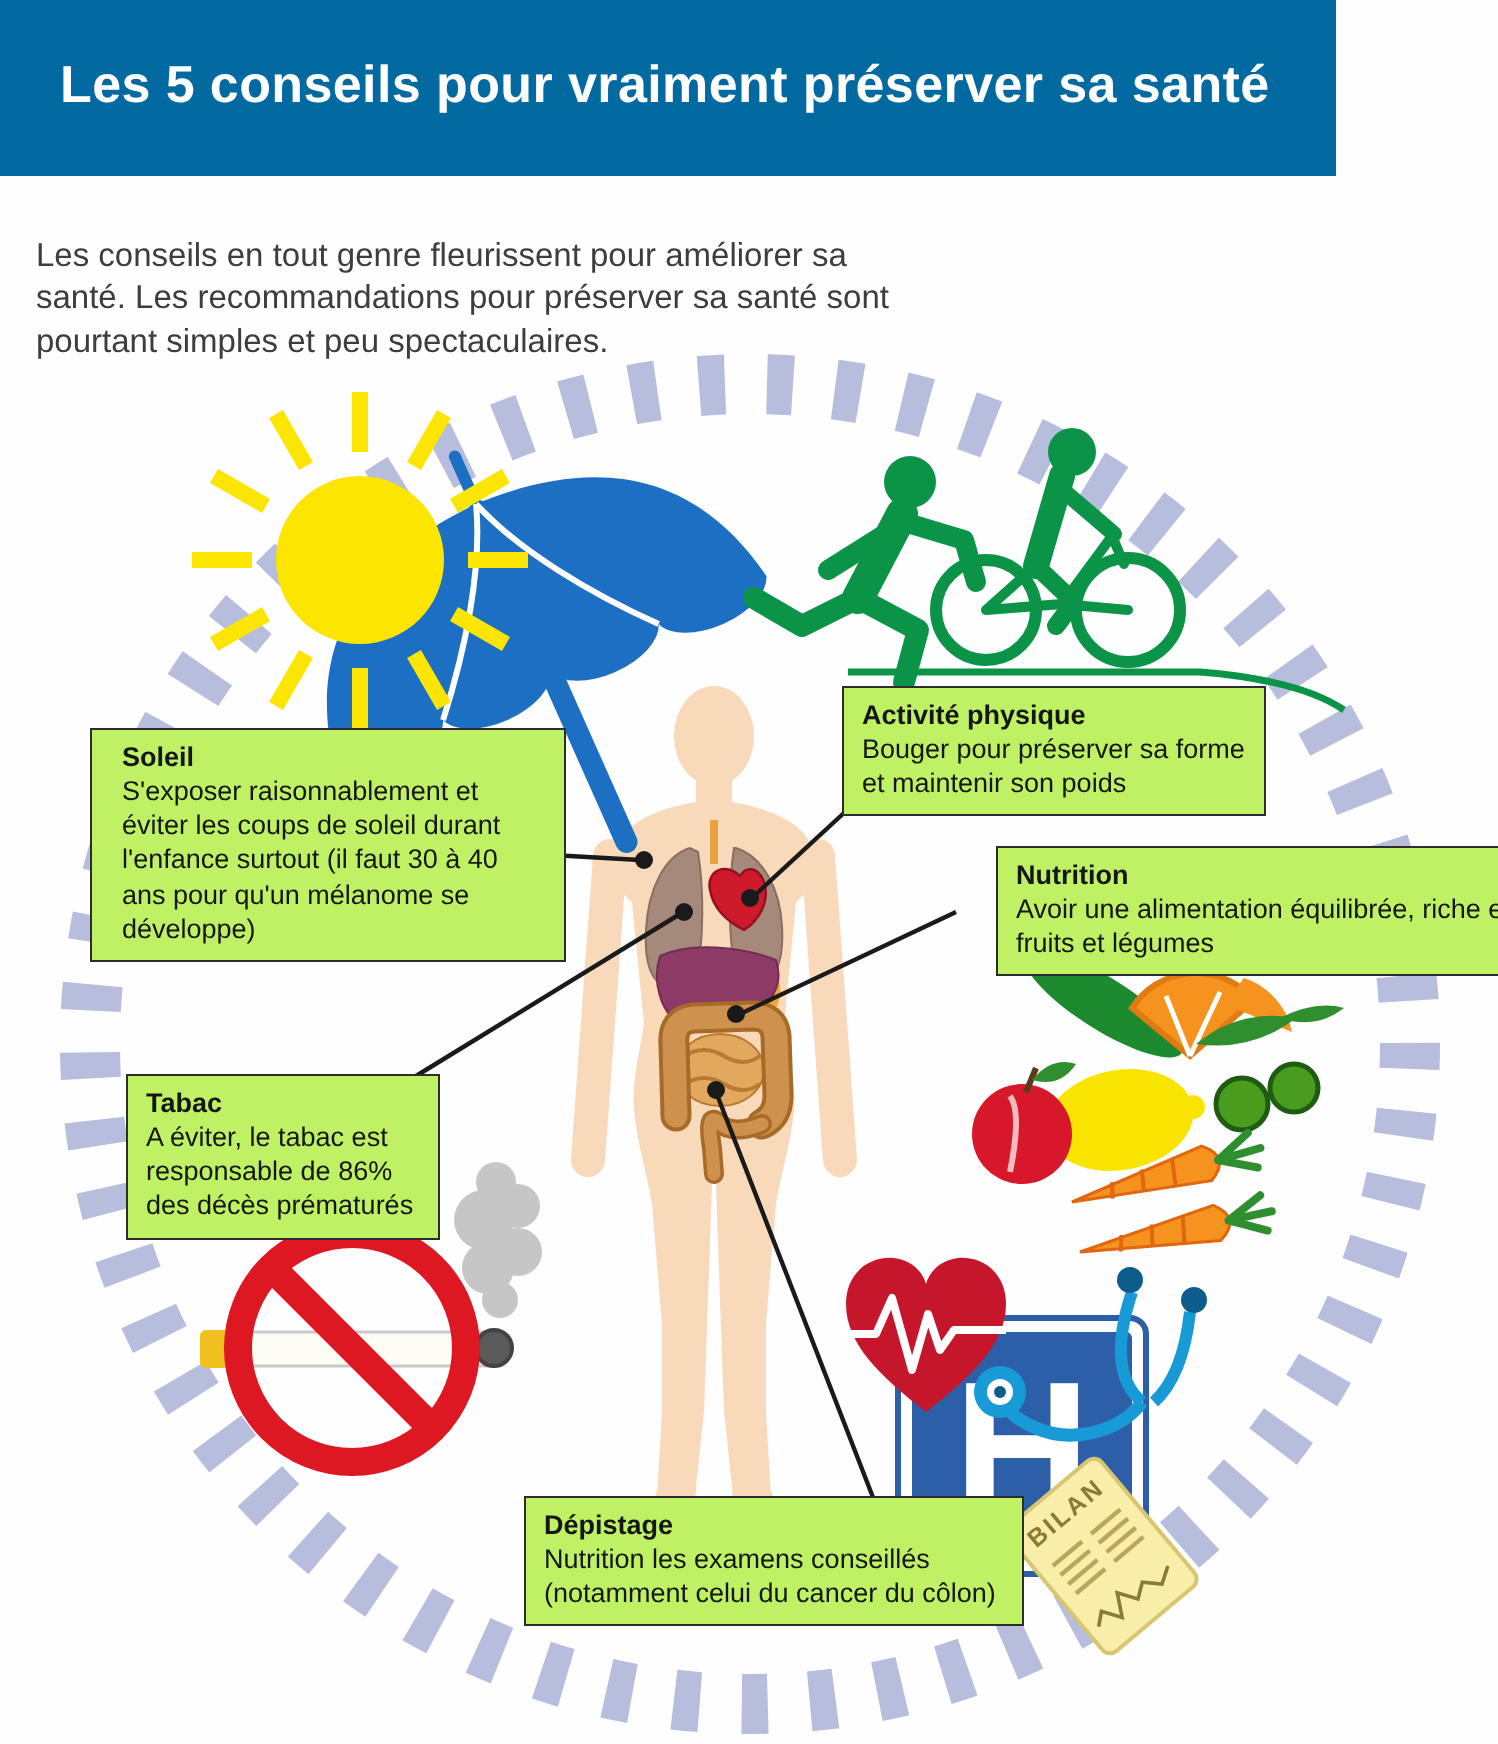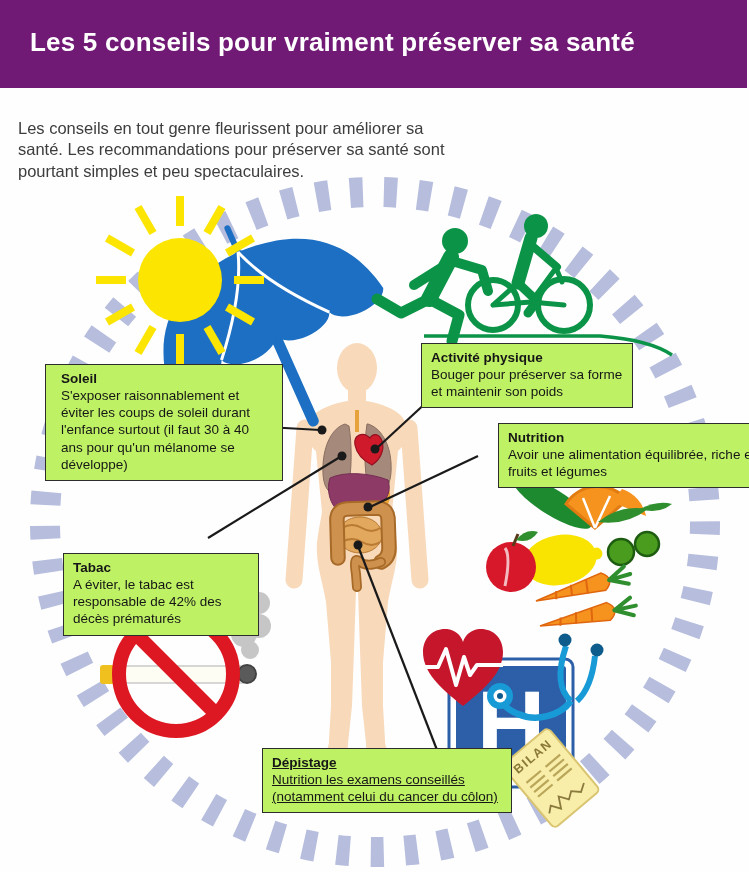--- a/index.html
+++ b/index.html
@@ -1,44 +1,44 @@
 <!DOCTYPE html>
 <html><head>
 <meta charset="utf-8">
 <style>
   html,body { margin:0; padding:0; background:#ffffff; }
   .page {
     position:relative; width:749px; height:872px; overflow:hidden;
     background:#fefefe; font-family:"Liberation Sans", sans-serif;
   }
   .banner {
-    position:absolute; left:0; top:0; width:747px; height:88px;
-    background:#701a75;
+    position:absolute; left:0; top:0; width:668px; height:88px;
+    background:#0369a1;
   }
   .banner h1 {
     margin:0; padding:27px 0 0 30px; color:#ffffff;
     font-size:26px; font-weight:bold; letter-spacing:0.2px;
   }
   .intro {
     position:absolute; left:18px; top:101px; width:442px;
     color:#3d3d3d; font-size:16.5px; line-height:1.33;
   }
   svg.scene { position:absolute; left:0; top:0; }
   .callout {
     position:absolute; box-sizing:border-box;
     background:#bef264; border:1.8px solid #2d2d2d;
     padding:5px 9px 7px 9px; color:#161616;
     font-size:13.5px; line-height:1.27;
   }
   .callout .t { font-weight:bold; }
   .co-soleil    { left:45px;  top:364px; width:238px;padding-left:15px; }
   .co-activite  { left:421px; top:343px; width:212px; }
   .co-nutrition { left:498px; top:423px; width:276px; }
-  .co-tabac     { left:63px;  top:537px; width:196px;margin-top:16px; }
-  .co-depistage { left:262px; top:748px; width:250px;text-decoration:underline; }
+  .co-tabac     { left:63px;  top:537px; width:157px; }
+  .co-depistage { left:262px; top:748px; width:250px; }
 </style>
 </head>
 <body>
 
 <div class="page">
 
   <div class="banner">
     <h1>Les 5 conseils pour vraiment préserver sa santé</h1>
   </div>
 
@@ -248,21 +248,21 @@
     <div>Bouger pour préserver sa forme et maintenir son poids</div>
   </div>
 
   <div class="callout co-nutrition">
     <div class="t">Nutrition</div>
     <div>Avoir une alimentation équilibrée, riche en fruits et légumes</div>
   </div>
 
   <div class="callout co-tabac">
     <div class="t">Tabac</div>
-    <div>A éviter, le tabac est responsable de 42% des décès prématurés</div>
+    <div>A éviter, le tabac est responsable de 86% des décès prématurés</div>
   </div>
 
   <div class="callout co-depistage">
     <div class="t">Dépistage</div>
     <div>Nutrition les examens conseillés (notamment celui du cancer du côlon)</div>
   </div>
 
 </div>
 
 </body></html>

